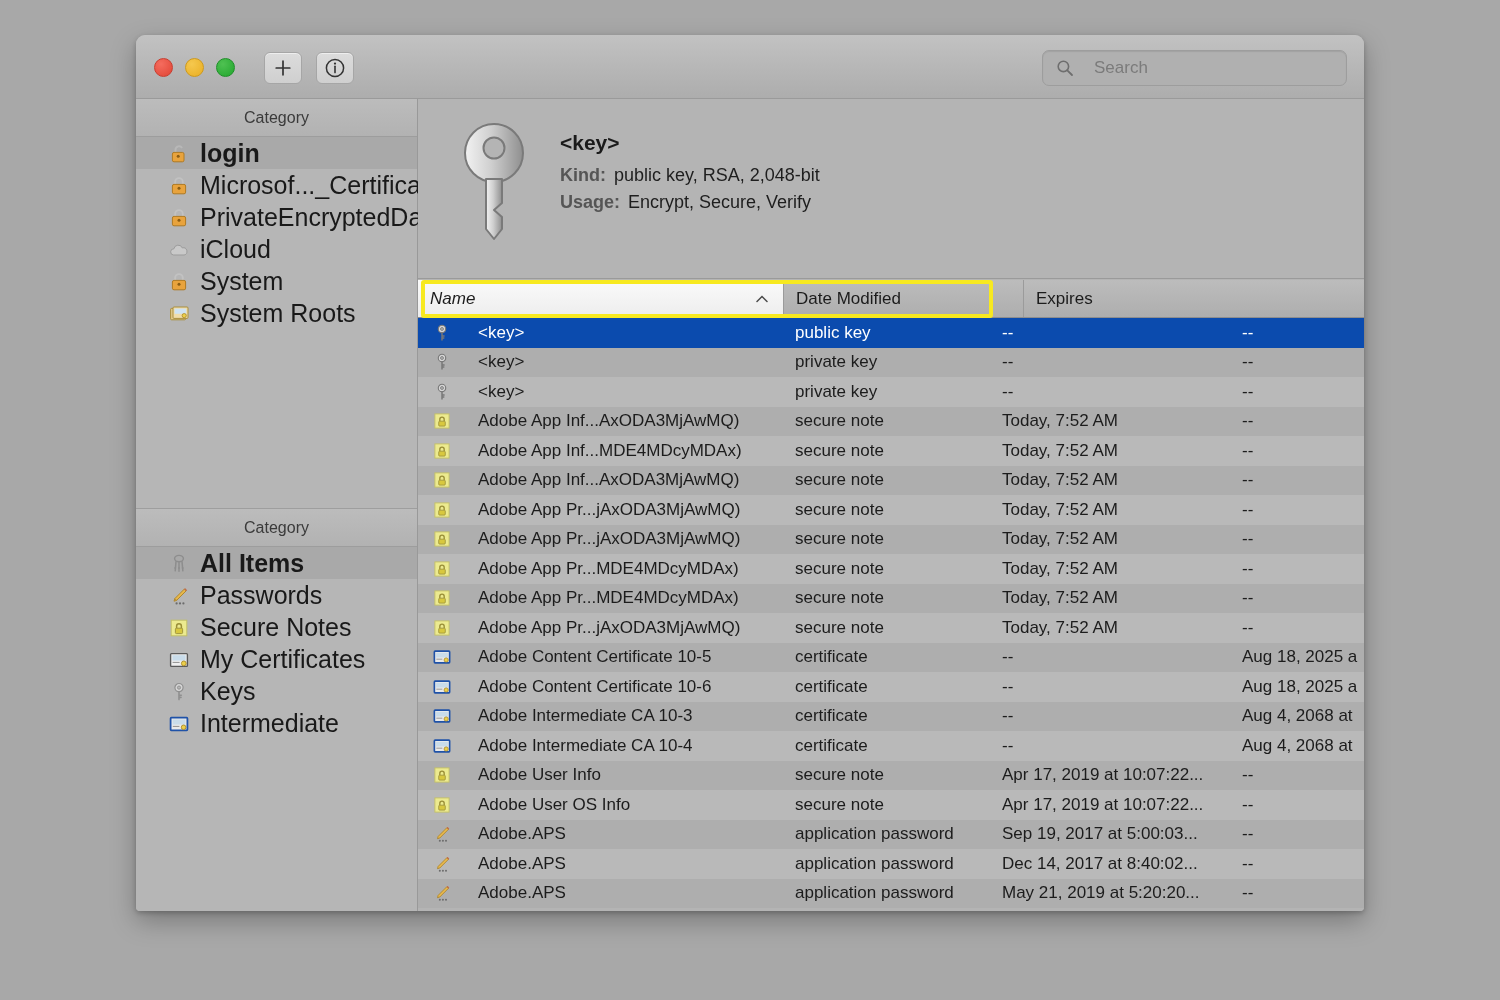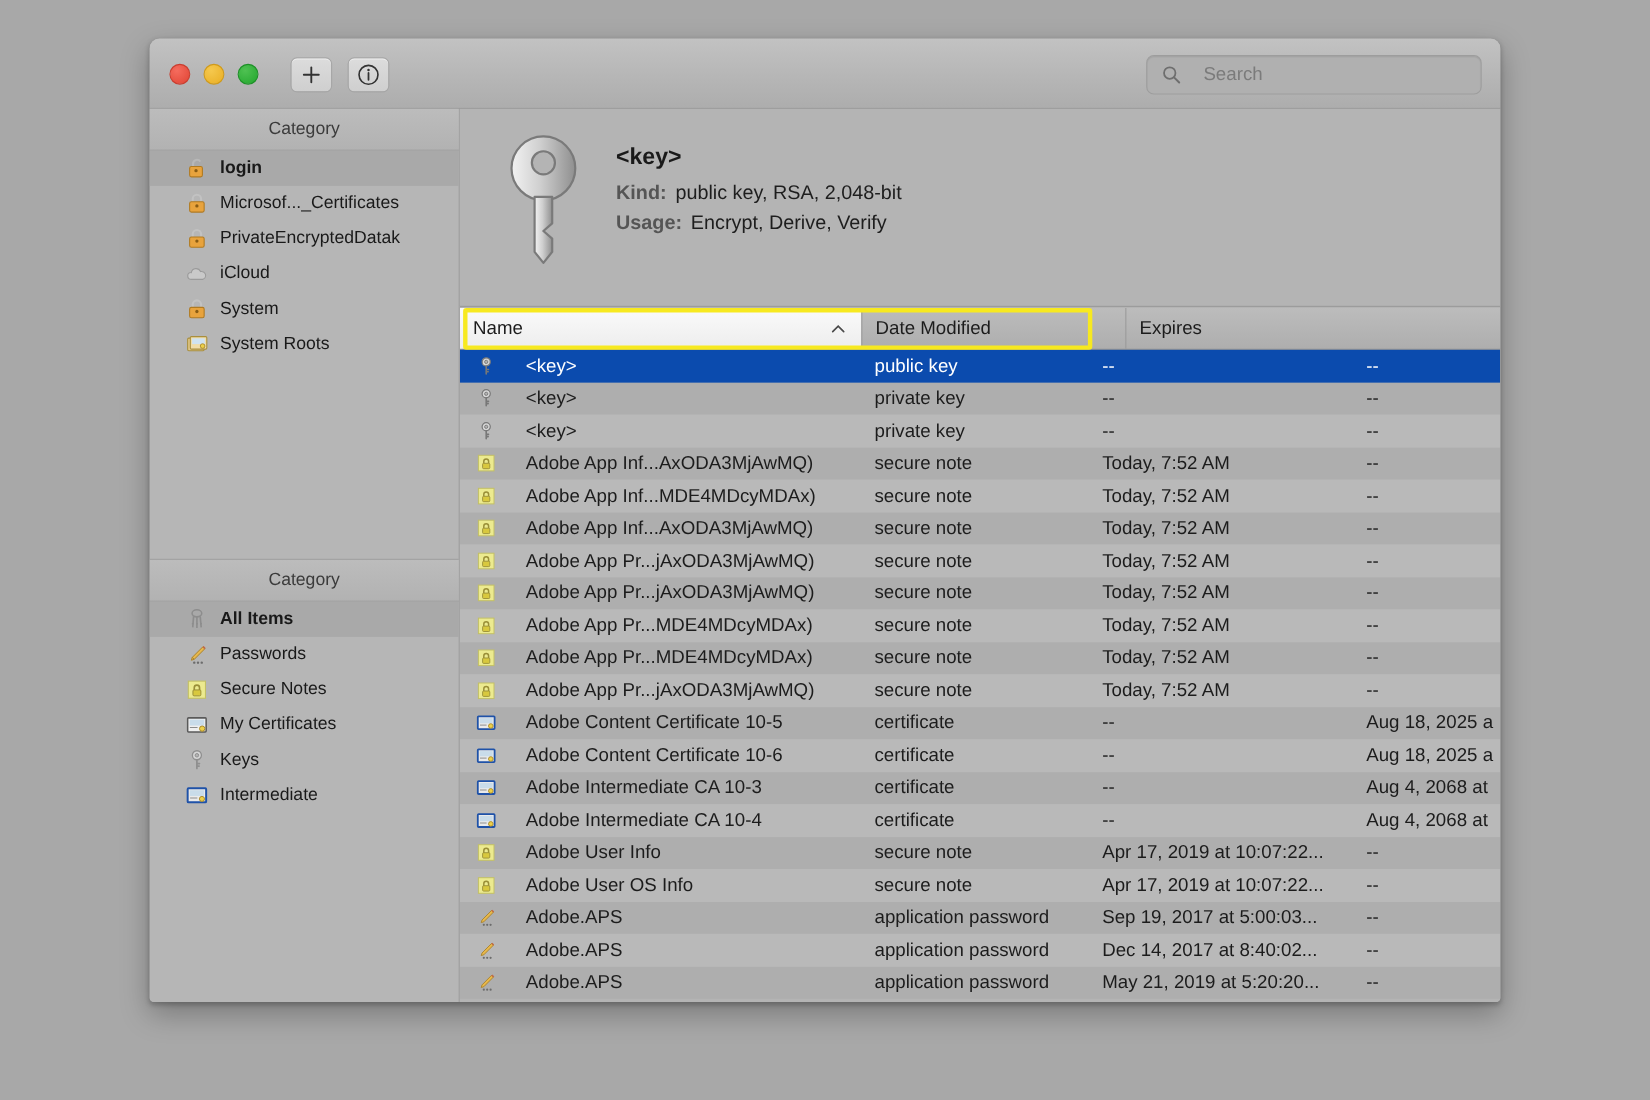--- a/index.html
+++ b/index.html
@@ -73,21 +73,21 @@
   .sb-header {
     height: 38px;
     background: linear-gradient(to bottom, #bcbcbc, #b2b2b2);
     border-bottom: 1px solid #9d9d9d;
     display: flex; align-items: center; justify-content: center;
     font-size: 16px; color: #3b3b3b;
   }
   .sb-list { padding: 0; }
   .sb-item {
     height: 32px; display: flex; align-items: center;
-    padding-left: 32px; font-size: 16px; color: #191919;
+    padding-left: 32px; font-size: 25px; color: #191919;
     gap: 10px;
   }
   .sb-item.selected { background: #a9a9a9; font-weight: bold; }
   .sb-item .ico { width: 22px; height: 22px; flex: none; display: block; }
   .sb-sep { height: 1px; background: #9e9e9e; }
   .sb-cat-wrap { position: absolute; left: 0; right: 0; top: 409px; }
 
   
   .detail {
     position: relative;
@@ -107,21 +107,21 @@
   .table-wrap { position: absolute; left: 0; right: 0; top: 181px; bottom: 0; overflow: hidden; }
 
   .thead {
     position: relative; height: 38px; display: flex;
     background: linear-gradient(to bottom, #bcbcbc, #aeaeae);
     border-bottom: 1px solid #8e8e8e;
     font-size: 17px; color: #1c1c1c;
   }
   .th { display: flex; align-items: center; padding-left: 12px; position: relative; }
   .th + .th { border-left: 1px solid #9b9b9b; }
-  .th.name    { width: 365px; }
+  .th.name    { width: 365px; font-style: italic; }
   .th.kind    { width: 207px; }
   .th.date    { width: 240px; }
   .th.expires { flex: 1; }
   .th.hl { background: linear-gradient(to bottom, #fafafa, #ededed); }
   .sort-caret { position: absolute; right: 14px; top: 50%; transform: translateY(-50%); }
 
   .hl-box {
     position: absolute; left: 3px; top: 0px;
     width: 572px; height: 38px;
     border: 4px solid #f7e920;
@@ -359,21 +359,21 @@
             </svg>
           </div>
           <div class="detail-text">
             <div class="detail-title">&lt;key&gt;</div>
             <div class="detail-line">
               <span class="detail-label">Kind:</span>
               <span>public key, RSA, 2,048-bit</span>
             </div>
             <div class="detail-line">
               <span class="detail-label">Usage:</span>
-              <span>Encrypt, Derive, Verify</span>
+              <span>Encrypt, Secure, Verify</span>
             </div>
           </div>
         </div>
 
         <div class="table-wrap">
 
           <div class="thead">
             <div class="th name hl">
               <span>Name</span>
               <svg class="sort-caret" width="14" height="10" viewBox="0 0 14 10">

